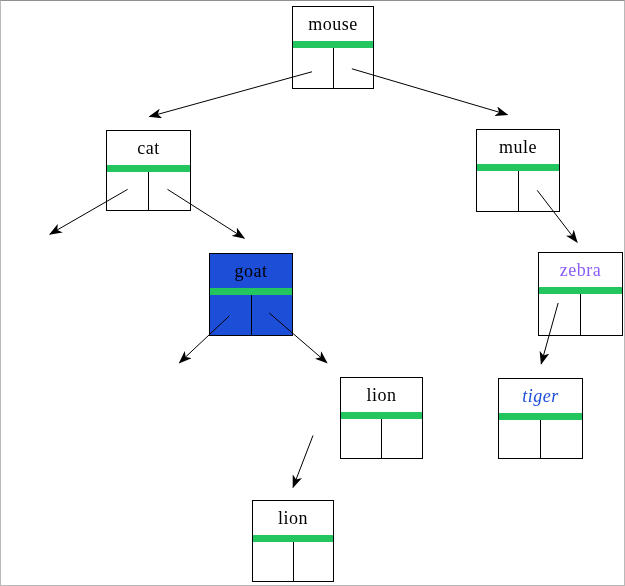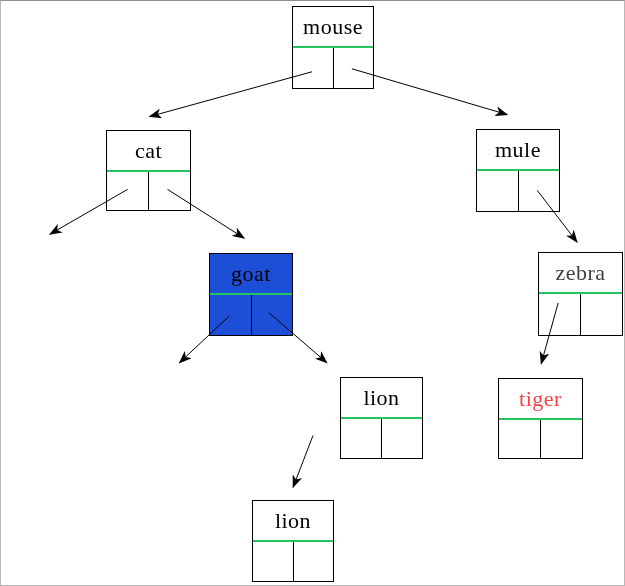--- a/index.html
+++ b/index.html
@@ -23,25 +23,25 @@
     position: absolute;
     box-sizing: border-box;
     border: 1px solid #000000;
     background: #ffffff;
     display: flex;
     flex-direction: column;
   }
   .node-label {
     box-sizing: border-box;
     height: 41px;
-    border-bottom: 2px solid #22c55e;
+    border-bottom: 7px solid #22c55e;
     display: flex;
     align-items: center;
     justify-content: center;
-    font-size: 22px;
+    font-size: 18px;
     color: #000000;
     letter-spacing: 0.5px;
   }
   .node-pointers { flex: 1; display: flex; }
   .ptr-cell { flex: 1; }
   .ptr-cell.left { border-right: 1px solid #000000; }
 </style>
 </head>
 <body>
 
@@ -69,35 +69,35 @@
         </div>
       </div>
       <div class="node" style="left: 208px; top: 252px; width: 84px; height: 83px; border-color: rgb(0, 0, 0); background: #1d4ed8;">
         <div class="node-label" style="height: 41px; color: rgb(0, 0, 0);">goat</div>
         <div class="node-pointers">
           <div class="ptr-cell left"></div>
           <div class="ptr-cell right"></div>
         </div>
       </div>
       <div class="node" style="left: 537px; top: 251px; width: 85px; height: 84px; border-color: rgb(0, 0, 0); background: rgb(255, 255, 255);">
-        <div class="node-label" style="height: 41px; color: #404040;">zebra</div>
+        <div class="node-label" style="height: 41px; color: #8b5cf6;">zebra</div>
         <div class="node-pointers">
           <div class="ptr-cell left"></div>
           <div class="ptr-cell right"></div>
         </div>
       </div>
       <div class="node" style="left: 291px; top: 376px; width: 83px; height: 82px; border-color: rgb(0, 0, 0); background: rgb(255, 255, 255); margin-left: 48px;">
         <div class="node-label" style="height: 41px; color: rgb(0, 0, 0);">lion</div>
         <div class="node-pointers">
           <div class="ptr-cell left"></div>
           <div class="ptr-cell right"></div>
         </div>
       </div>
       <div class="node" style="left: 497px; top: 377px; width: 85px; height: 81px; border-color: rgb(0, 0, 0); background: rgb(255, 255, 255);">
-        <div class="node-label" style="height: 41px; color: #ef4444;">tiger</div>
+        <div class="node-label" style="height: 41px; color: #1d4ed8; font-style: italic;">tiger</div>
         <div class="node-pointers">
           <div class="ptr-cell left"></div>
           <div class="ptr-cell right"></div>
         </div>
       </div>
       <div class="node" style="left: 251px; top: 499px; width: 82px; height: 82px; border-color: rgb(0, 0, 0); background: rgb(255, 255, 255);">
         <div class="node-label" style="height: 41px; color: rgb(0, 0, 0);">lion</div>
         <div class="node-pointers">
           <div class="ptr-cell left"></div>
           <div class="ptr-cell right"></div>

